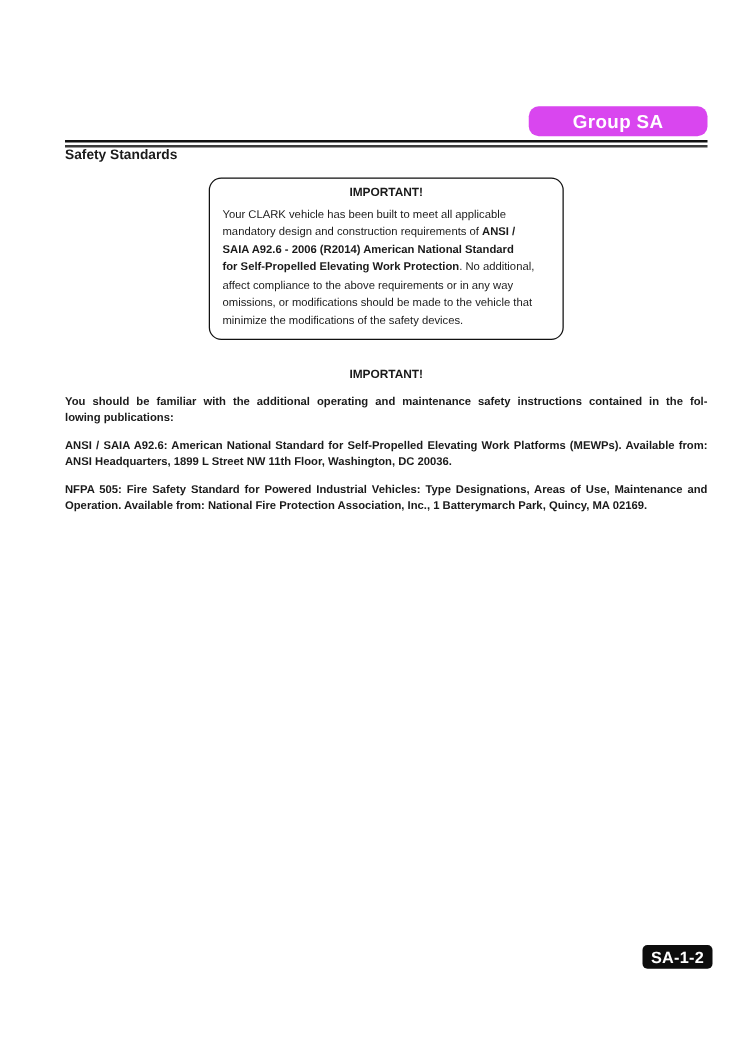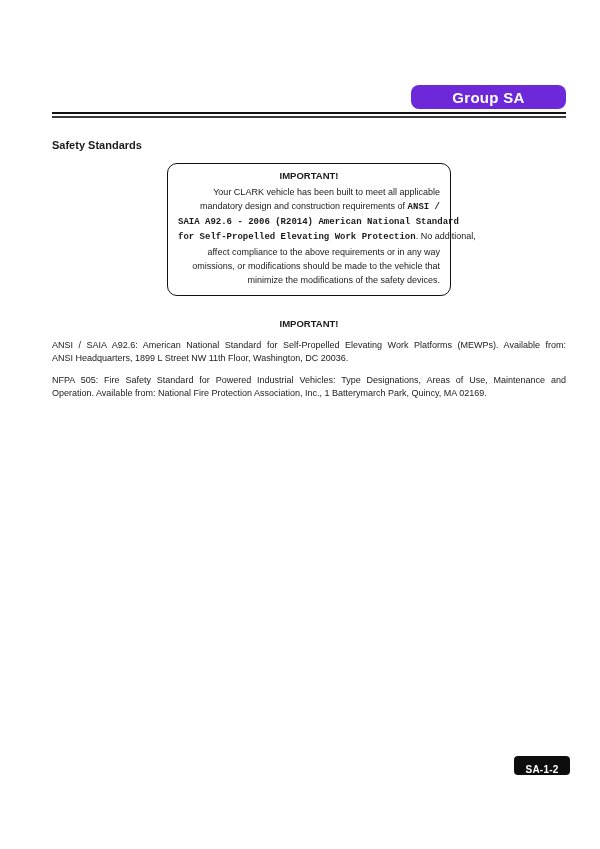--- a/index.html
+++ b/index.html
@@ -18,43 +18,42 @@
 
   .content {
     margin: 0 34px 0 52px; 
     width: 514px;
   }
 
   
   .group-badge {
     margin-top: 85px;
     margin-left: auto;
-    width: 155px;
+    width: 143px;
     height: 24px;
-    background: #6d28d9;
+    background: #d946ef;
     border-radius: 8px;
     color: #ffffff;
     font-size: 15px;
     font-weight: bold;
     display: flex;
     align-items: center;
     justify-content: center;
     letter-spacing: 0.3px;
   }
 
   
   .double-rule {
     margin-top: 3px;
     height: 1.5px;               
     border-top: 2.5px solid #111111;
     border-bottom: 2px solid #3a3a3a;
   }
 
   .page-title {
-    margin-top: 21px;
     font-size: 11px;
     font-weight: bold;
     line-height: 13px;
   }
 
   
   .important-box {
     margin: 11px auto 0 auto;
     width: 262px;                
     border: 1.5px solid #111111;
@@ -67,53 +66,52 @@
     font-size: 9.5px;
     font-weight: bold;
     line-height: 12px;
     margin-bottom: 3px;
   }
   .box-line {
     display: block;
     font-size: 9px;
     line-height: 14.3px;
     white-space: nowrap;
-    text-align: right;
   }
-  .b { font-weight: bold; font-family: Liberation Mono, monospace; }
+  .b { font-weight: bold; }
 
   
   .important-heading {
     margin-top: 22px;
     text-align: center;
     font-size: 9.5px;
     font-weight: bold;
     line-height: 12px;
   }
 
   
-  .para { margin-top: 9px; font-size: 9px; line-height: 13px; }
+  .para { margin-top: 9px; font-size: 9px; line-height: 13px; font-weight: bold; }
   .para.bold { font-weight: bold; }
   .pline { display: block; }
   .pline-just { text-align: justify; text-align-last: justify; }
 
   
   .page-badge {
     position: absolute;
     top: 756px;
     left: 514px;
     width: 56px;
     height: 19px;
     background: #0d0d0d;
     border-radius: 4px;
     color: #ffffff;
-    font-size: 10px;
+    font-size: 13px;
     font-weight: bold;
     display: flex;
-    align-items: flex-end;
+    align-items: center;
     justify-content: center;
     letter-spacing: 0.2px;
   }
 </style>
 </head>
 <body>
 
 <div class="page">
   <div class="content">
 
@@ -133,20 +131,24 @@
         <span class="box-line"><span class="b">SAIA A92.6 - 2006 (R2014) American National Standard</span></span>
         <span class="box-line"><span class="b">for Self-Propelled Elevating Work Protection</span><span>. No additional,</span></span>
         <span class="box-line"><span>affect compliance to the above requirements or in any way</span></span>
         <span class="box-line"><span>omissions, or modifications should be made to the vehicle that</span></span>
         <span class="box-line"><span>minimize the modifications of the safety devices.</span></span>
       </div>
     </div>
 
     <div class="important-heading">IMPORTANT!</div>
 
+    <p class="para bold">
+      <span class="pline pline-just">You should be familiar with the additional operating and maintenance safety instructions contained in the fol-</span>
+      <span class="pline">lowing publications:</span>
+    </p>
 
     <p class="para">
       <span class="pline pline-just">ANSI / SAIA A92.6: American National Standard for Self-Propelled Elevating Work Platforms (MEWPs). Available from:</span>
       <span class="pline">ANSI Headquarters, 1899 L Street NW 11th Floor, Washington, DC 20036.</span>
     </p>
 
     <p class="para">
       <span class="pline pline-just">NFPA 505: Fire Safety Standard for Powered Industrial Vehicles: Type Designations, Areas of Use, Maintenance and</span>
       <span class="pline">Operation. Available from: National Fire Protection Association, Inc., 1 Batterymarch Park, Quincy, MA 02169.</span>
     </p>

